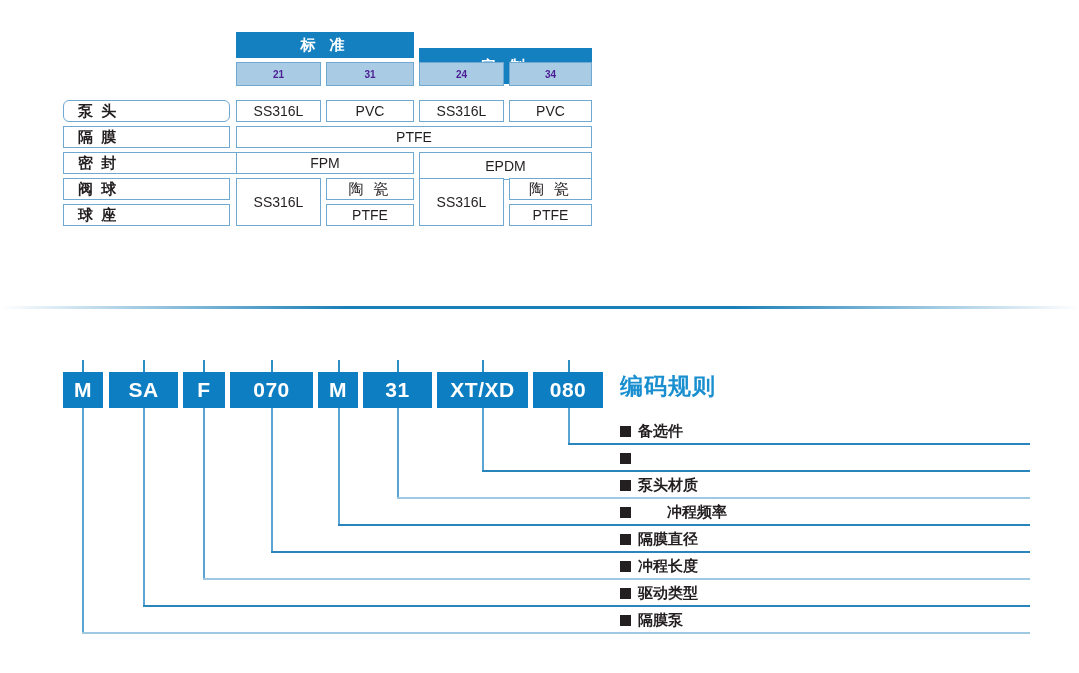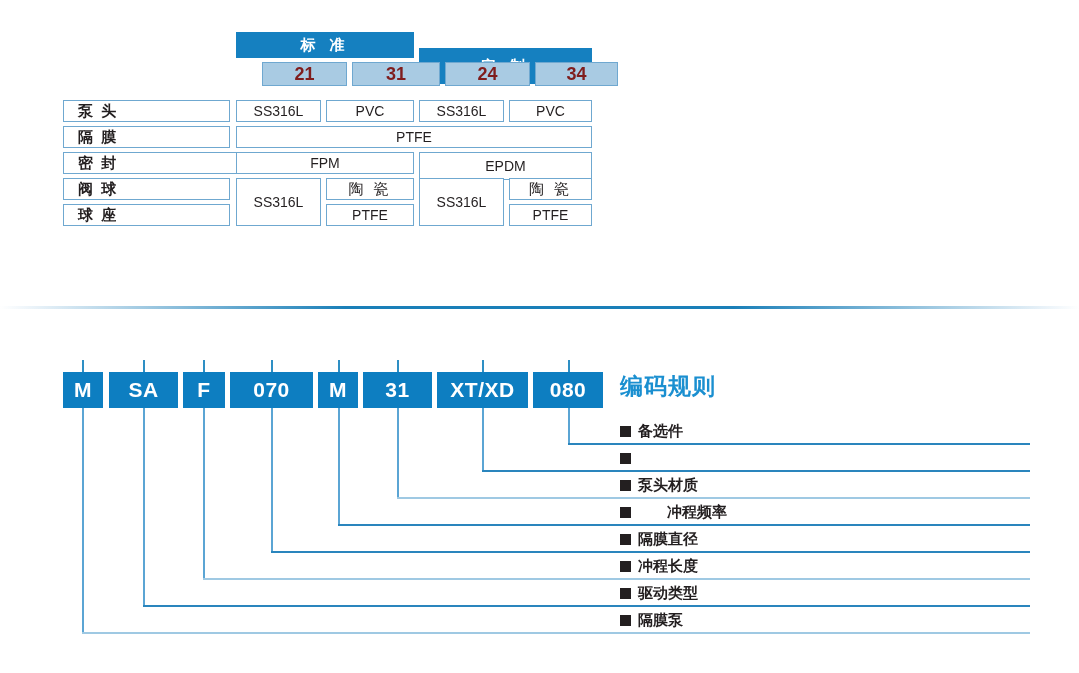--- a/index.html
+++ b/index.html
@@ -21,22 +21,22 @@
   }
   .cell.rowlabel{
     justify-content:flex-start;padding-left:14px;
     font-size:15px;font-weight:600;letter-spacing:2px;color:#231f20;
   }
   .cell.hdr-main{
     background:#1580c0;border:1px solid #1580c0;color:#ffffff;
     font-size:15px;font-weight:700;letter-spacing:5px;
   }
   .cell.hdr-sub{
-    background:#a9cbe3;border:1px solid #6fa8d0;color:#7f1d1d;
-    font-size:18px;font-weight:700;margin-left:26px;
+    background:#a9cbe3;border:1px solid #6fa8d0;color:#4c1d95;
+    font-size:10px;font-weight:700;
   }
 
   
   .divider{
     position:absolute;left:0;top:306px;width:1079px;height:3px;
     background:linear-gradient(to right,
       rgba(255,255,255,0) 0%,
       rgba(120,175,215,.15) 3%,
       #1a7fb8 32%,
       #1a7fb8 68%,
@@ -79,21 +79,21 @@
   <div class="mtable">
 
     <div class="cell hdr-main" style="left:173px;top:0px;width:178px;height:26px;">标 准</div>
     <div class="cell hdr-main" style="left:356px;top:16px;width:173px;height:36px;">定 制</div>
 
     <div class="cell hdr-sub" style="left:173px;top:30px;width:85px;height:24px;">21</div>
     <div class="cell hdr-sub" style="left:263px;top:30px;width:88px;height:24px;">31</div>
     <div class="cell hdr-sub" style="left:356px;top:30px;width:85px;height:24px;">24</div>
     <div class="cell hdr-sub" style="left:446px;top:30px;width:83px;height:24px;">34</div>
 
-    <div class="cell rowlabel" style="left:0px;top:68px;width:167px;height:22px;">泵 头</div>
+    <div class="cell rowlabel" style="left:0px;top:68px;width:167px;height:22px;border-radius:6px;">泵 头</div>
     <div class="cell rowlabel" style="left:0px;top:94px;width:167px;height:22px;text-align:right;">隔 膜</div>
     <div class="cell rowlabel" style="left:0px;top:120px;width:195px;height:22px;">密 封</div>
     <div class="cell rowlabel" style="left:0px;top:146px;width:167px;height:22px;">阀 球</div>
     <div class="cell rowlabel" style="left:0px;top:172px;width:167px;height:22px;">球 座</div>
 
     <div class="cell" style="left:173px;top:68px;width:85px;height:22px;">SS316L</div>
     <div class="cell" style="left:263px;top:68px;width:88px;height:22px;">PVC</div>
     <div class="cell" style="left:356px;top:68px;width:85px;height:22px;">SS316L</div>
     <div class="cell" style="left:446px;top:68px;width:83px;height:22px;">PVC</div>
 

